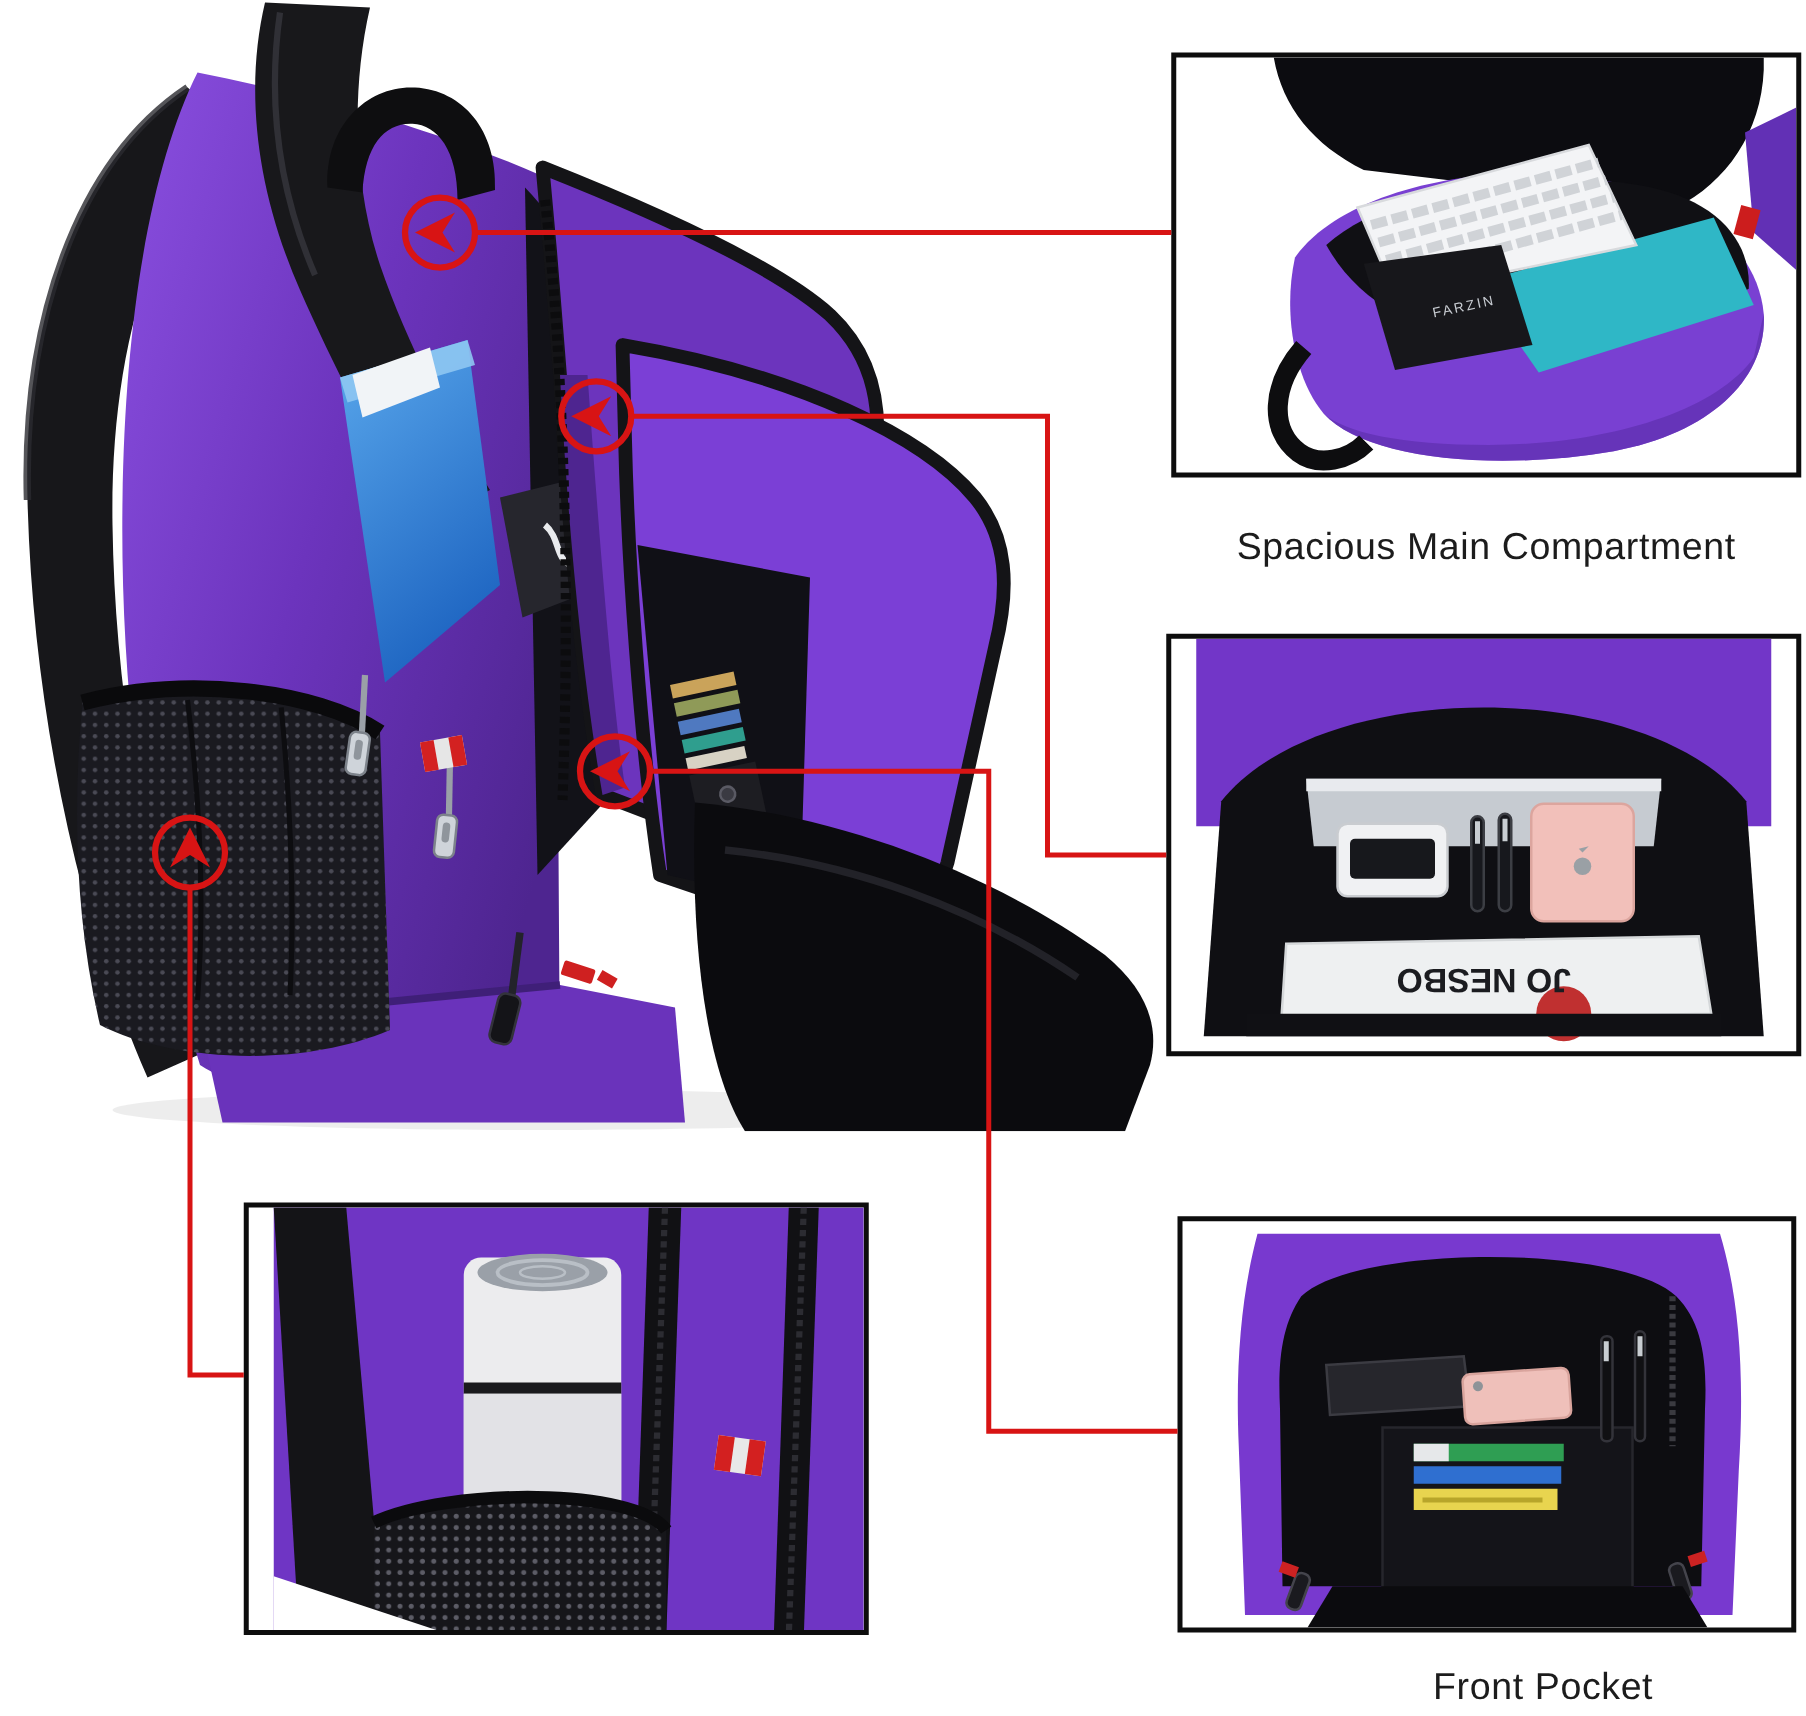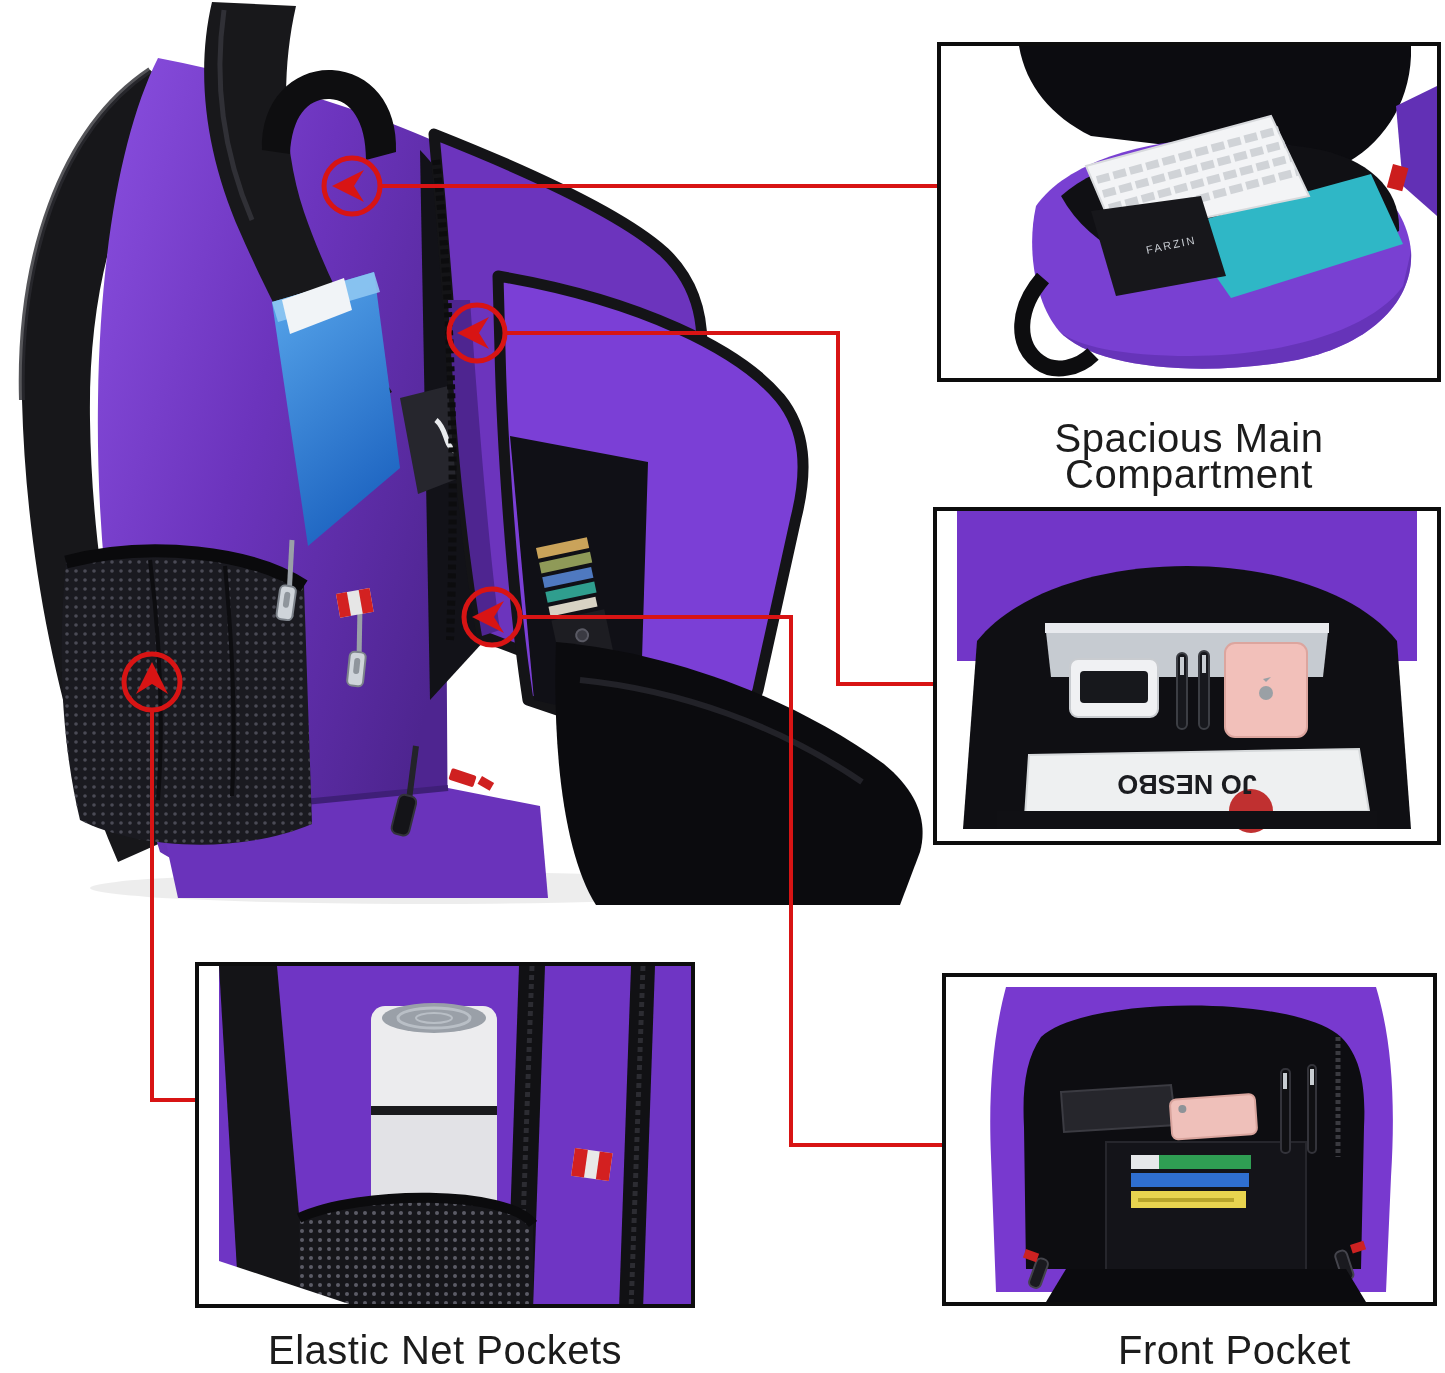--- a/index.html
+++ b/index.html
@@ -9,21 +9,21 @@
   }
   .layer{position:absolute;left:0;top:0;width:100%;height:100%;pointer-events:none;}
   .main-photo{position:absolute;left:0;top:0;width:930px;height:905px;}
   .main-photo svg,.inset svg{width:100%;height:100%;display:block;}
   .inset{position:absolute;background:#ffffff;border:4px solid #0d0d0d;box-sizing:border-box;}
   #inset-main{left:937px;top:42px;width:504px;height:340px;}
   #inset-secondary{left:933px;top:507px;width:508px;height:338px;}
   #inset-front{left:942px;top:973px;width:495px;height:333px;}
   #inset-net{left:195px;top:962px;width:500px;height:346px;}
   .label{
-    position:absolute;text-align:center;font-size:40px;line-height:36px;height:36px;
+    position:absolute;text-align:center;font-size:30px;line-height:36px;height:36px;
     color:#1c1c1c;letter-spacing:0.5px;
   }
   #label-main{left:937px;top:420px;width:504px;}
   #label-secondary{left:933px;top:887px;width:508px;}
   #label-front{left:987px;top:1332px;width:495px;text-align:center;}
   #label-net{left:195px;top:1332px;width:500px;}
 </style>
 </head>
 <body>
 
@@ -282,15 +282,14 @@
       <polygon points="-20,0 12,-16 2,0 12,16" fill="#d81414"></polygon>
     </g>
     <g transform="translate(152,682) rotate(90)">
       <circle r="28" stroke="#d81414" stroke-width="5" fill="none"></circle>
       <polygon points="-20,0 12,-16 2,0 12,16" fill="#d81414"></polygon>
     </g>
   </svg>
 
   <div class="label" id="label-main">Spacious Main Compartment</div>
   <div class="label" id="label-front">Front Pocket</div>
-  <div class="label" id="label-net">Elastic Net Pockets</div>
 
 </div>
 
 </body></html>

